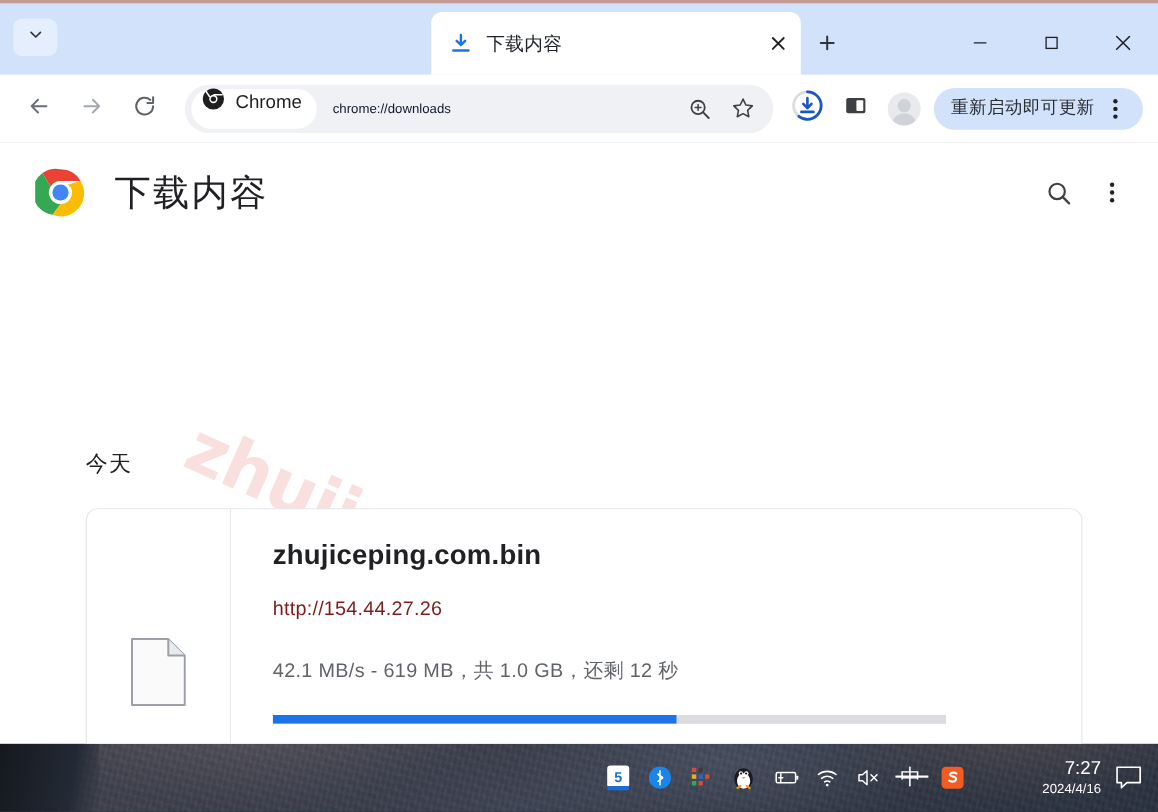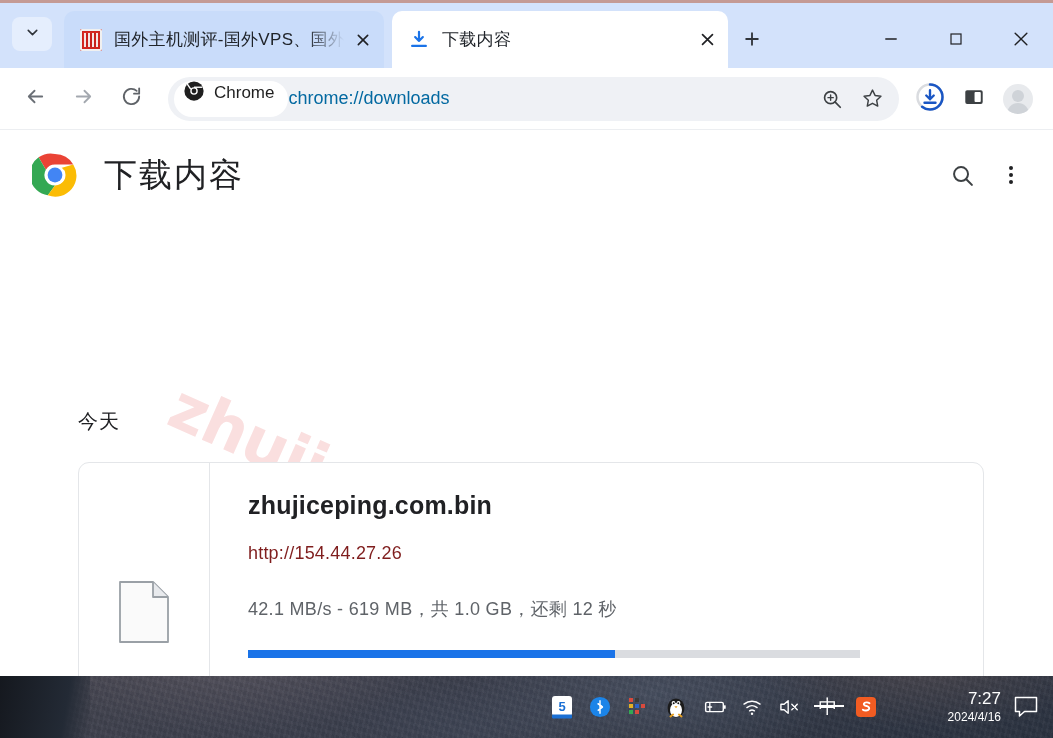--- a/index.html
+++ b/index.html
@@ -110,21 +110,21 @@
     flex: 1; height: 44px; margin: 0 8px 0 10px;
     background: #eff1f5; border-radius: 22px;
     display: flex; align-items: center; padding: 0 6px 0 6px; cursor: text;
   }
   .chrome-chip {
     height: 36px; background: #fff; border-radius: 18px;
     display: flex; align-items: center; padding: 0 14px 12px 9px; flex: none;
   }
   .chrome-chip-label { font-size: 17px; color: #1f1f1f; margin-left: 9px; }
   .omnibox-url {
-    flex: 1; font-size: 18px; color: #0369a1;
+    flex: 1; margin-left: 14px; font-size: 12px; color: #0f172a;
     white-space: nowrap; overflow: hidden;
   }
   .omni-icon {
     width: 38px; height: 38px; flex: none; margin-right: 2px;
     display: flex; align-items: center; justify-content: center; cursor: pointer;
   }
   .tb-icon {
     width: 42px; height: 42px; flex: none;
     display: flex; align-items: center; justify-content: center;
     border-radius: 50%; cursor: pointer; margin-left: 2px;
@@ -244,29 +244,20 @@
     <div class="tabstrip">
 
       <div class="tab-search">
         <span>
           <svg width="17" height="17" viewBox="0 0 24 24">
               <path d="M6 9l6 6 6-6" stroke="#30343a" stroke-width="2.2" fill="none" stroke-linecap="round" stroke-linejoin="round"></path>
             </svg>
         </span>
       </div>
 
-      <div class="tab bg">
-        <span class="tab-favicon fav-seal"></span>
-        <span class="tab-title">国外主机测评-国外VPS、国外</span>
-        <span class="tab-close">
-          <svg width="16" height="16" viewBox="0 0 24 24">
-              <path d="M5 5l14 14M19 5L5 19" stroke="#202124" stroke-width="2.4" stroke-linecap="round"></path>
-            </svg>
-        </span>
-      </div>
 
       <div class="tab active">
         <span class="tab-dl-icon">
           <svg width="22" height="22" viewBox="0 0 24 24">
             <path d="M12 3v10m0 0l-4.2-4.2M12 13l4.2-4.2" stroke="#1a73e8" stroke-width="2.4" fill="none" stroke-linecap="round" stroke-linejoin="round"></path>
             <path d="M4.5 18.5h15" stroke="#1a73e8" stroke-width="2.4" stroke-linecap="round"></path>
           </svg>
         </span>
         <span class="tab-title">下载内容</span>
         <span class="tab-close">
@@ -368,20 +359,28 @@
           <svg width="22" height="22" viewBox="0 0 24 24">
             <rect x="2.5" y="4.5" width="19" height="15" rx="2" fill="#3c4043"></rect>
             <rect x="12.6" y="6.6" width="6.8" height="10.8" rx="1" fill="#fff"></rect>
           </svg>
         </span>
       </div>
       <div class="tb-icon">
         <span class="avatar"></span>
       </div>
 
+      <div class="update-pill">
+        <span class="update-pill-label">重新启动即可更新</span>
+        <span class="kebab">
+          <i></i>
+            <i></i>
+            <i></i>
+        </span>
+      </div>
     </div>
 
     <div class="page">
 
       <div class="watermark">zhujiceping.com</div>
 
       <div class="page-head">
         <span class="chrome-logo">
           <svg width="46" height="46" viewBox="0 0 48 48">
             <circle cx="24" cy="24" r="22" fill="#fff"></circle>

